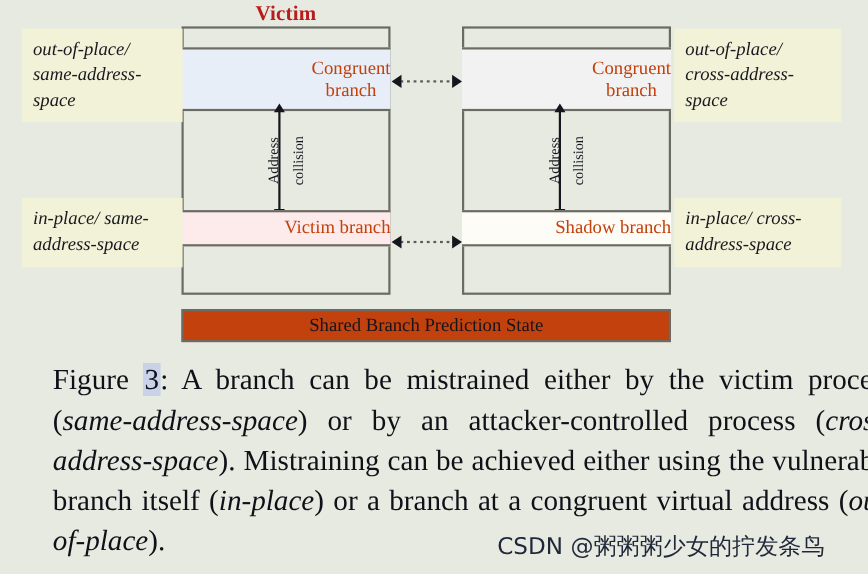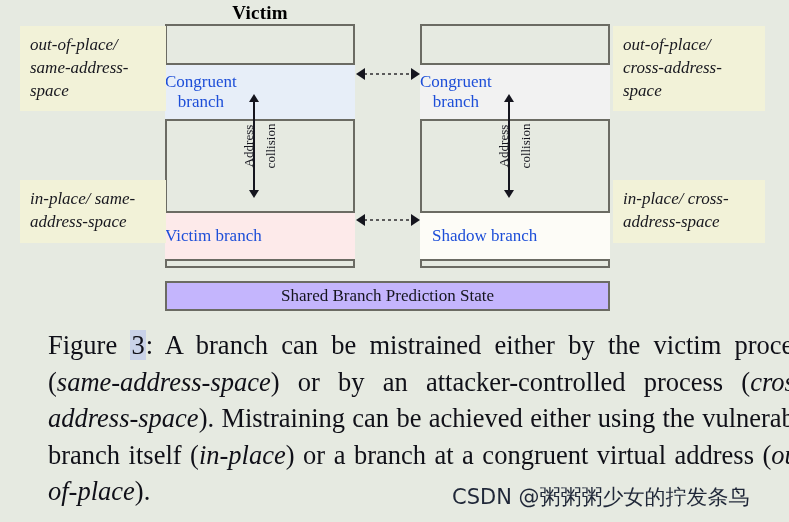--- a/index.html
+++ b/index.html
@@ -21,21 +21,21 @@
     width: 789px;
     height: 522px;
   }
 
   
   .col-heading {
     position: absolute;
     font-family: "Liberation Serif", serif;
     font-weight: bold;
     font-size: 19px;
-    color: #000000;
+    color: #b91c1c;
     text-align: center;
     letter-spacing: 0.2px;
   }
   #heading-victim   { left: 165px; top: 2px;  width: 190px; }
   #heading-attacker { left: 420px; top: 2px;  width: 190px; }
 
   
   .process-column {
     position: absolute;
     box-sizing: border-box;
@@ -48,35 +48,34 @@
   
   .branch-box {
     position: absolute;
     box-sizing: border-box;
     border-top: 2px solid #6b6b63;
     border-bottom: 2px solid #6b6b63;
     left: -2px;
     width: 190px;
     display: flex;
     align-items: center;
-    justify-content: flex-start;
+    justify-content: flex-end;
     text-align: center;
     font-family: "Liberation Serif", serif;
     font-size: 17px;
     line-height: 1.18;
-    color: #1d4ed8;
-    margin-top: 20px;
+    color: #c2410c;
   }
   .branch-congruent {
     top: 17px;
     height: 58px;
   }
   .branch-target {
     top: 165px;
-    height: 50px;
+    height: 33px;
   }
   #victim-congruent-branch   { background: #e7eef8; }
   #attacker-congruent-branch { background: #f2f2f2; }
   #victim-target-branch      { background: #fdeaea; }
   #attacker-target-branch    { background: #fdfcf7; padding-left: 12px; }
 
   
   .collision-group {
     position: absolute;
     top: 75px;
@@ -177,21 +176,21 @@
 
   
   #shared-state-bar {
     position: absolute;
     left: 165px;
     top: 281px;
     width: 445px;
     height: 30px;
     box-sizing: border-box;
     border: 2px solid #6b6b63;
-    background: #c4b5fd;
+    background: #c2410c;
     display: flex;
     align-items: center;
     justify-content: center;
     font-family: "Liberation Serif", serif;
     font-size: 17px;
     color: #15151e;
   }
 
   
   #figure-caption {

